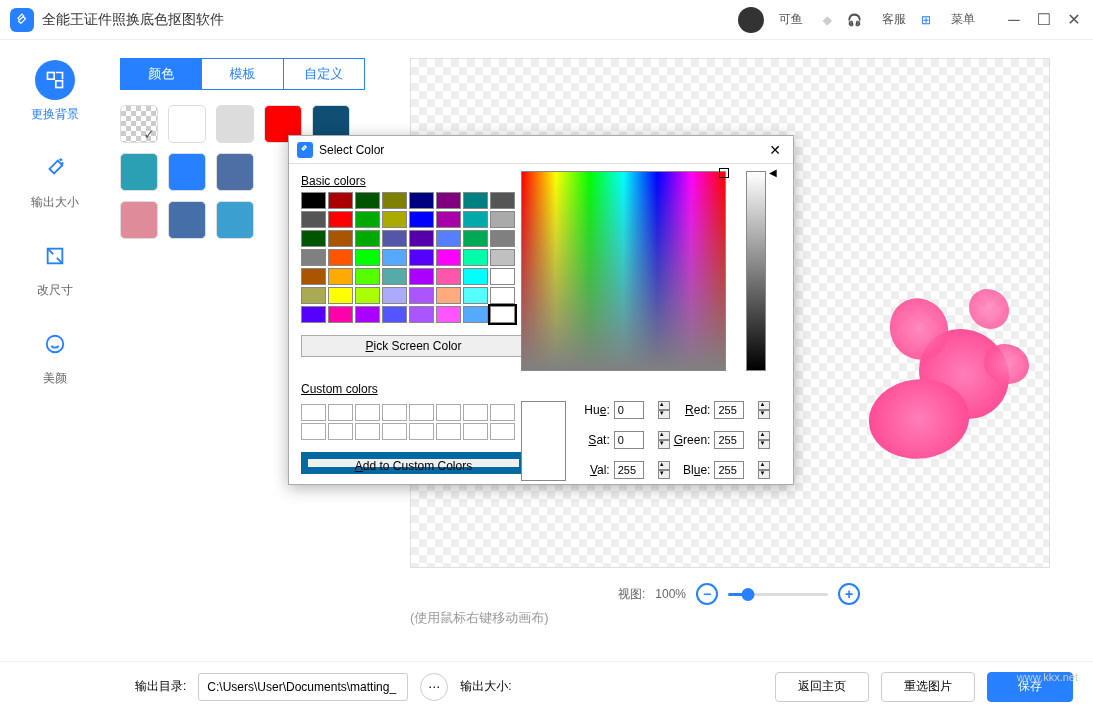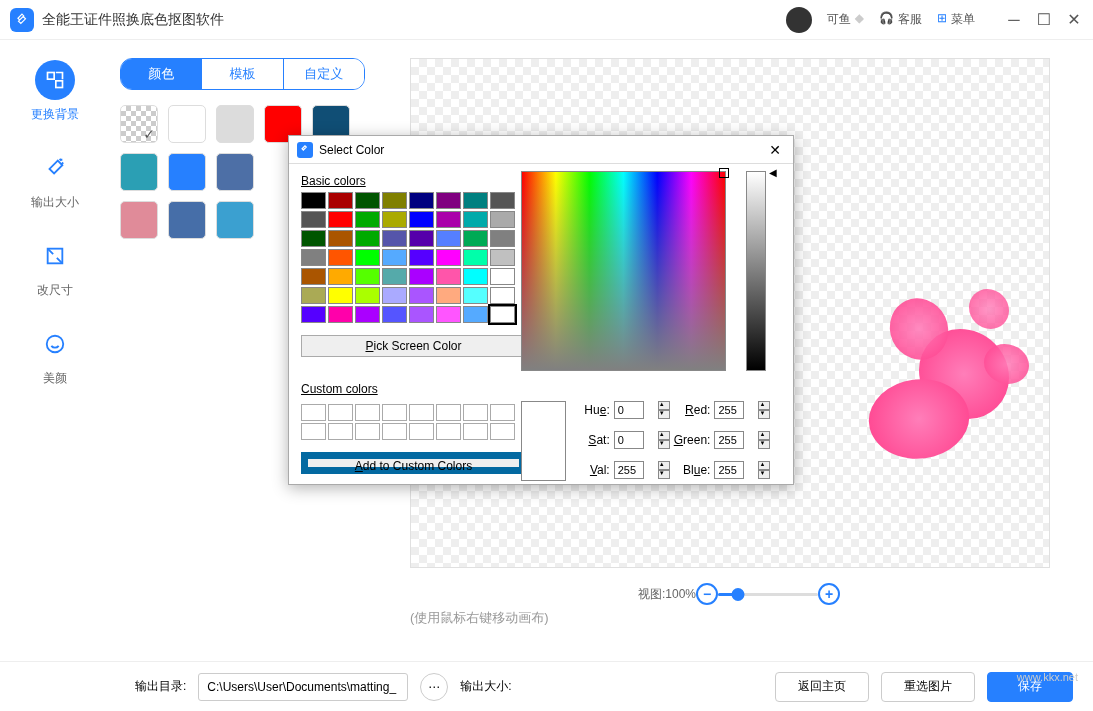--- a/index.html
+++ b/index.html
@@ -4,52 +4,52 @@
 <style>
 * { margin: 0; padding: 0; box-sizing: border-box; font-family: "Microsoft YaHei", Arial, sans-serif; }
 body { background: #fff; width: 1093px; height: 711px; overflow: hidden; position: relative; }
 
 
 .titlebar { height: 40px; display: flex; align-items: center; padding: 0 10px; border-bottom: 1px solid #eee; }
 .app-icon { width: 24px; height: 24px; background: #2680ff; border-radius: 6px; display: flex; align-items: center; justify-content: center; margin-right: 8px; }
 .app-title { font-size: 14px; color: #333; flex: 1; }
 .titlebar-right { display: flex; align-items: center; gap: 15px; }
 .avatar { width: 26px; height: 26px; border-radius: 50%; background: #333; }
-.titlebar-item { display: flex; align-items: flex-start; gap: 4px; font-size: 12px; color: #555; cursor: pointer; }
+.titlebar-item { display: flex; align-items: center; gap: 20px; font-size: 12px; color: #555; cursor: pointer; }
 .window-controls { display: flex; gap: 12px; margin-left: 15px; }
 .win-btn { width: 18px; height: 18px; cursor: pointer; font-size: 16px; color: #555; display:flex; align-items:center; justify-content:center; }
 
 
 .main { display: flex; height: 620px; }
 .sidebar { width: 110px; display: flex; flex-direction: column; align-items: center; padding-top: 20px; gap: 25px; }
 .sidebar-item { display: flex; flex-direction: column; align-items: center; gap: 6px; cursor: pointer; font-size: 12px; color: #666; }
 .sidebar-item.active { color: #2680ff; }
 .sb-icon { width: 40px; height: 40px; border-radius: 50%; display:flex; align-items:center; justify-content:center; }
 .sidebar-item.active .sb-icon { background: #2680ff; color:#fff; }
 .sidebar-item:not(.active) .sb-icon { color: #2680ff; }
 
 .content { flex: 1; display: flex; }
 .left-panel { width: 300px; padding: 18px 10px; }
-.tabs { display: flex; border: 1px solid #2680ff; border-radius: 12px; overflow: hidden; width: 245px; }
+.tabs { display: flex; border: 1px solid #2680ff; border-radius: 0; overflow: hidden; width: 245px; }
 .tab { flex: 1; text-align: center; padding: 6px 0; font-size: 13px; cursor: pointer; color: #2680ff; background:#fff; }
 .tab.active { background: #2680ff; color: #fff; }
 .tab + .tab { border-left: 1px solid #2680ff; }
 
 .color-grid { margin-top: 15px; display: grid; grid-template-columns: repeat(5, 38px); gap: 10px; }
 .swatch { width: 38px; height: 38px; border-radius: 5px; cursor: pointer; border:1px solid #ddd; }
 .swatch.transparent { background-image: linear-gradient(45deg,#ccc 25%,transparent 25%),linear-gradient(-45deg,#ccc 25%,transparent 25%),linear-gradient(45deg,transparent 75%,#ccc 75%),linear-gradient(-45deg,transparent 75%,#ccc 75%); background-size:10px 10px; background-position:0 0,0 5px,5px -5px,-5px 0; position:relative; }
 .swatch.transparent::after { content:"✓"; position:absolute; bottom:0; right:2px; color:#555; font-size:14px; }
 
 .preview-area { flex: 1; padding: 18px 25px 0 0; }
 .canvas { width: 640px; height: 510px; border: 1px solid #e0e0e0; background-image: linear-gradient(45deg,#eee 25%,transparent 25%),linear-gradient(-45deg,#eee 25%,transparent 25%),linear-gradient(45deg,transparent 75%,#eee 75%),linear-gradient(-45deg,transparent 75%,#eee 75%); background-size:16px 16px; background-position:0 0,0 8px,8px -8px,-8px 0; position:relative; }
 .flower { position:absolute; right:20px; top:210px; width:200px; height:200px; }
 .flower-petal { position:absolute; background: radial-gradient(circle, #ff7eb9, #ff3d8a); border-radius: 50% 60% 50% 60%; }
 .watermark-bottom { position:absolute; bottom:28px; right:15px; font-size:11px; color:#ccc; }
 
-.zoom-row { text-align:center; margin-top:15px; font-size:12px; color:#666; display:flex; align-items:center; justify-content:center; }
+.zoom-row { text-align:center; margin-top:15px; font-size:12px; color:#666; display:flex; align-items:center; justify-content:center; gap:10px; }
 .zoom-hint { text-align:left; font-size:13px; color:#999; margin-top:4px; }
 .slider-track { width:100px; height:3px; background:#ddd; position:relative; border-radius:2px; }
 .slider-fill { position:absolute; left:0; top:0; height:100%; width:20%; background:#2680ff; border-radius:2px; }
 .slider-thumb { position:absolute; left:20%; top:-5px; width:13px; height:13px; background:#2680ff; border-radius:50%; transform:translateX(-50%); }
 .zoom-btn { width:22px; height:22px; border:2px solid #2680ff; border-radius:50%; color:#2680ff; font-size:14px; display:flex; align-items:center; justify-content:center; cursor:pointer; font-weight:bold;}
 
 
 .bottombar { height: 50px; border-top:1px solid #eee; display:flex; align-items:center; padding:0 20px 0 135px; gap:12px; font-size:12px; position:absolute; bottom:0; left:0; right:0; }
 .path-input { width:210px; height:28px; border:1px solid #ccc; border-radius:3px; padding:0 8px; font-size:12px; }
 .ellipsis-btn { width:28px; height:28px; border:1px solid #ccc; border-radius:50%; background:#fff; display:flex; align-items:center; justify-content:center; cursor:pointer; }

